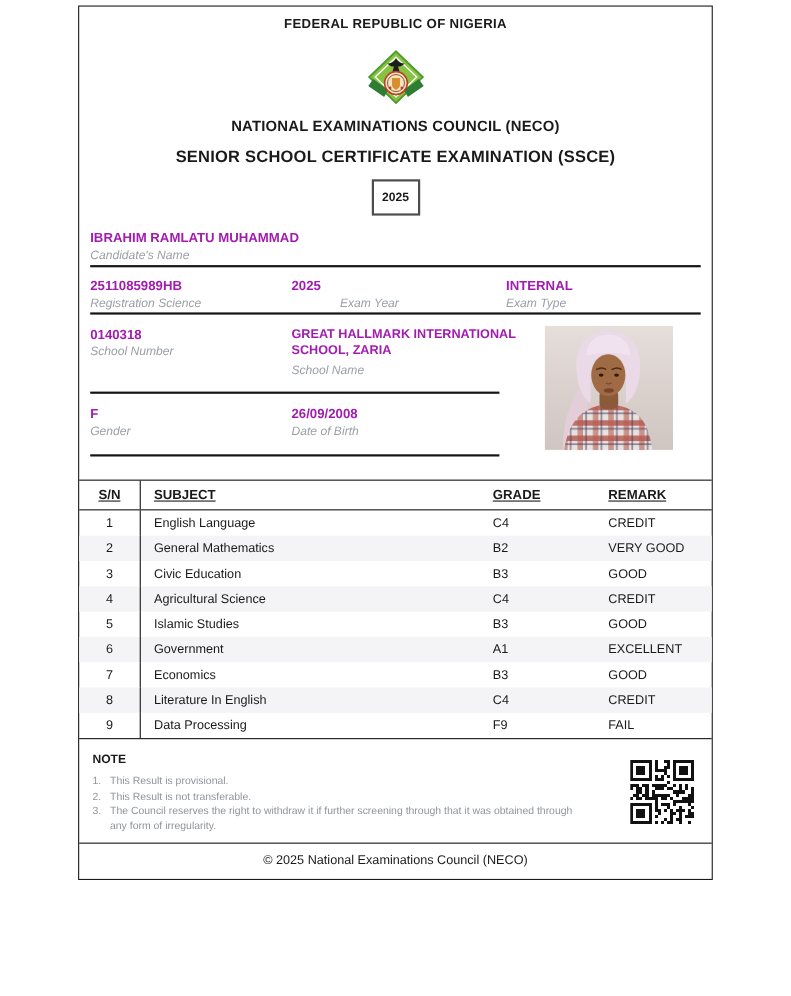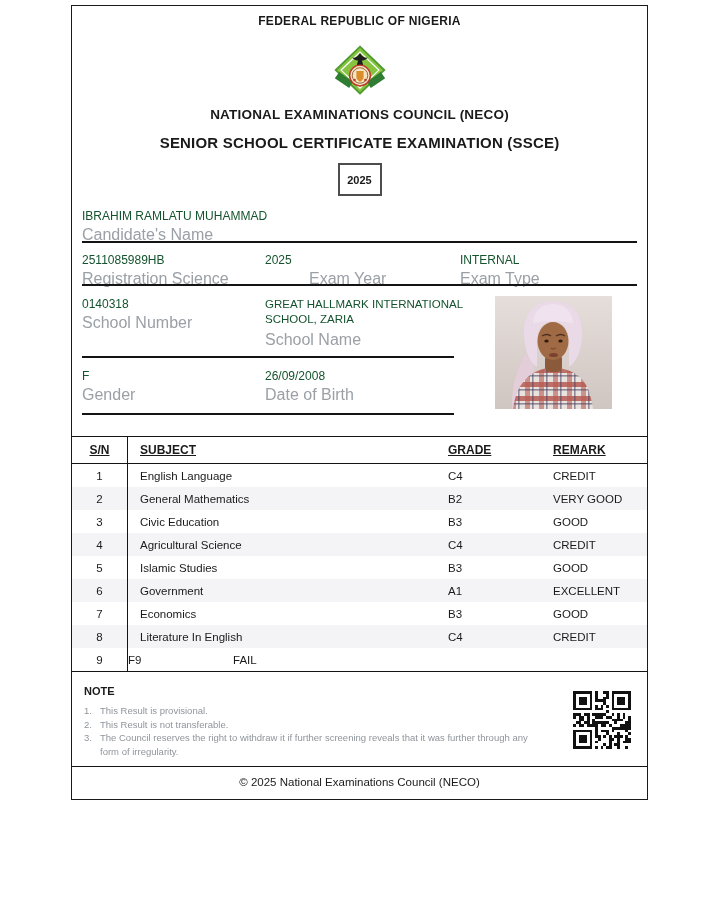--- a/index.html
+++ b/index.html
@@ -21,22 +21,22 @@
   .logo-wrap { top:38px; }
   .council { top:101px; font-size:13.5px; font-weight:700; letter-spacing:.2px; }
   .ssce { top:128px; font-size:15px; font-weight:700; letter-spacing:.2px; }
   .yearbox {
     top:157px; left:50%; transform:translateX(-50%); width:44px; height:33px;
     border:2px solid #4d4d4d; font-size:11px; font-weight:700;
     line-height:30px; text-align:center;
   }
 
   
-  .val { font-size:12px; font-weight:400; color:#14532d; }
-  .lbl { font-size:16px; color:#9aa0a6; }
+  .val { font-size:12px; font-weight:700; color:#a21caf; }
+  .lbl { font-size:11px; color:#9aa0a6;font-style:italic; }
   .hline { border-top:2px solid #141414; height:0; }
   .schoolname { width:210px; line-height:15px; font-size:11.5px; }
 
   .photo { left:423px; top:290px; width:117px; height:113px; overflow:hidden; }
 
   
   .tbl { left:0px; top:430px; width:100%; border-top:1.6px solid #141414; font-size:11.5px; }
   .trow { display:flex; align-items:center; height:23px; }
   .thead { height:27px; font-weight:700; font-size:12px; border-bottom:1.6px solid #141414;text-decoration:underline; }
   .rows .trow:nth-child(even) { background:#f4f4f6; }
@@ -200,41 +200,42 @@
 
     <div class="trow">
       <div class="c-sn">8</div>
       <div class="c-subject">Literature In English</div>
       <div class="c-grade">C4</div>
       <div class="c-remark">CREDIT</div>
     </div>
 
     <div class="trow">
       <div class="c-sn">9</div>
+      <div class="c-subject">Data Processing</div>
       <div class="c-grade">F9</div>
       <div class="c-remark">FAIL</div>
     </div>
   </div>
   </div>
 
   <div class="abs note-title">NOTE</div>
   <div class="abs note-list" id="note-list">
     <div class="note-item">
       <span class="note-num">1.</span>
       <span class="note-text">This Result is provisional.</span>
     </div>
 
     <div class="note-item">
       <span class="note-num">2.</span>
       <span class="note-text">This Result is not transferable.</span>
     </div>
 
     <div class="note-item">
       <span class="note-num">3.</span>
-      <span class="note-text">The Council reserves the right to withdraw it if further screening reveals that it was further through any form of irregularity.</span>
+      <span class="note-text">The Council reserves the right to withdraw it if further screening through that it was obtained through any form of irregularity.</span>
     </div>
   </div>
 
   <div class="abs qr">
     <svg id="qr-svg" width="58" height="58" viewBox="0 0 21 21" shape-rendering="crispEdges" aria-hidden="true">
       <rect width="21" height="21" fill="#ffffff"></rect>
     <rect x="8" y="0" width="1" height="1" fill="#111"></rect>
         <rect x="11" y="0" width="1" height="1" fill="#111"></rect>
         <rect x="12" y="0" width="1" height="1" fill="#111"></rect>
         <rect x="8" y="1" width="1" height="1" fill="#111"></rect>

